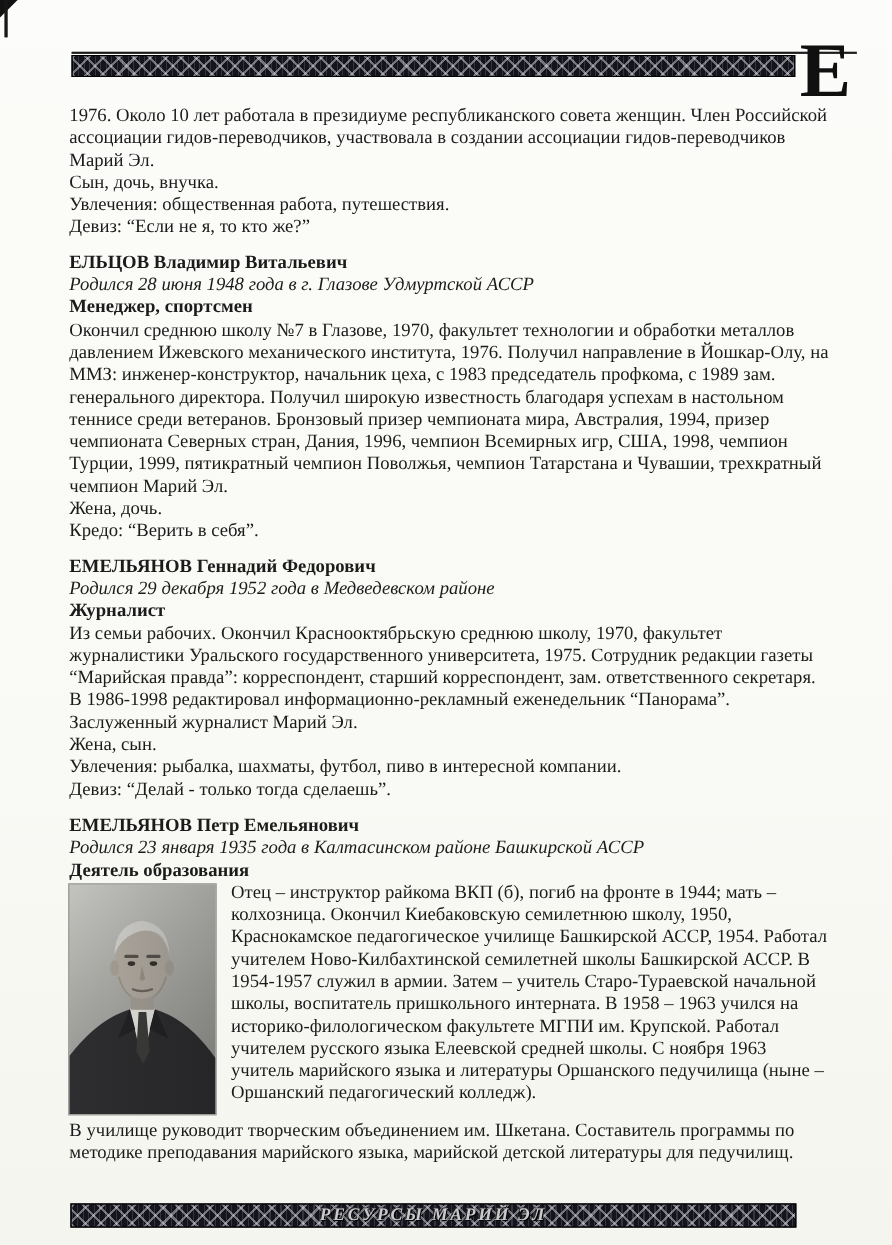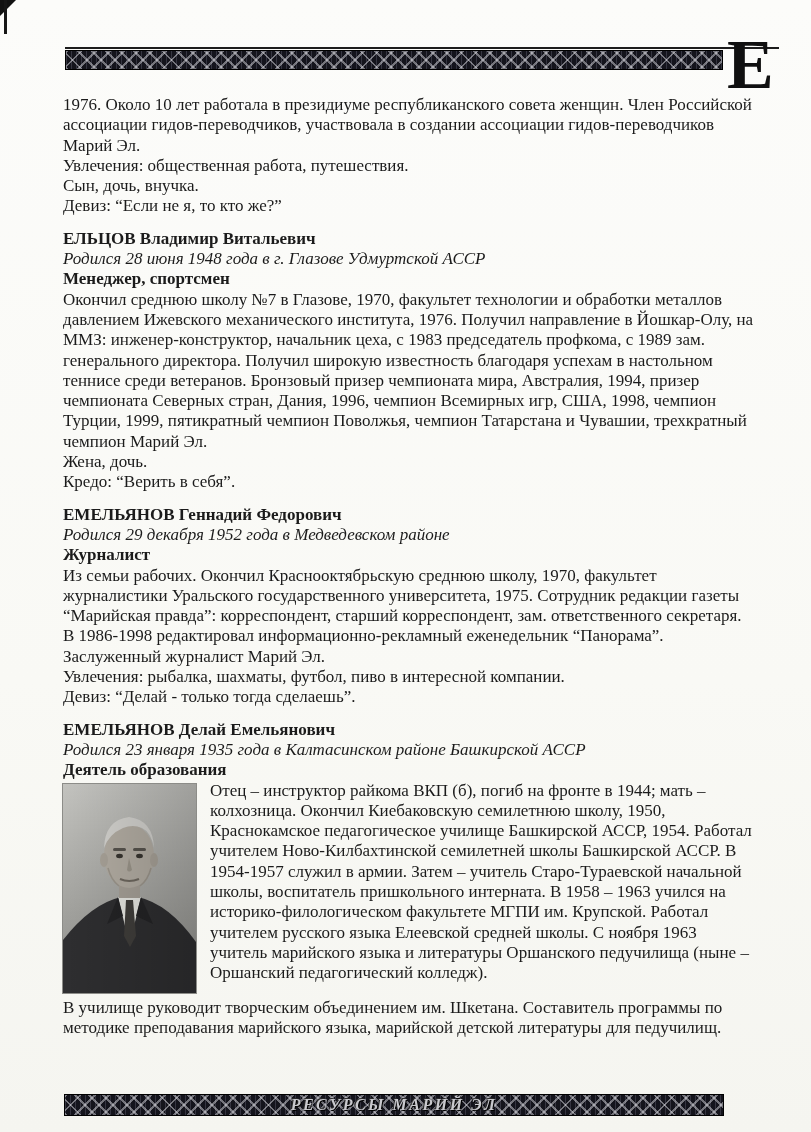--- a/index.html
+++ b/index.html
@@ -98,45 +98,46 @@
   <div class="corner-mark"></div>
   <div class="edge-line"></div>
 
   <div class="header-rule"></div>
   <div class="header-bar ornament"></div>
   <div class="section-letter">Е</div>
 
   <div class="content">
 
     <p>1976. Около 10 лет работала в президиуме республиканского совета женщин. Член Российской ассоциации гидов-переводчиков, участвовала в создании ассоциации гидов-переводчиков Марий Эл.</p>
+    <p>Сын, дочь, внучка.</p>
     <p>Увлечения: общественная работа, путешествия.</p>
-    <p>Сын, дочь, внучка.</p>
     <p>Девиз: “Если не я, то кто же?”</p>
 
     <section class="entry">
       <p class="entry-name">ЕЛЬЦОВ Владимир Витальевич</p>
       <p class="entry-birth">Родился 28 июня 1948 года в г. Глазове Удмуртской АССР</p>
       <p class="entry-occupation">Менеджер, спортсмен</p>
       <p>Окончил среднюю школу №7 в Глазове, 1970, факультет технологии и обработки металлов давлением Ижевского механического института, 1976. Получил направление в Йошкар-Олу, на ММЗ: инженер-конструктор, начальник цеха, с 1983 председатель профкома, с 1989 зам. генерального директора. Получил широкую известность благодаря успехам в настольном теннисе среди ветеранов. Бронзовый призер чемпионата мира, Австралия, 1994, призер чемпионата Северных стран, Дания, 1996, чемпион Всемирных игр, США, 1998, чемпион Турции, 1999, пятикратный чемпион Поволжья, чемпион Татарстана и Чувашии, трехкратный чемпион Марий Эл.</p>
       <p>Жена, дочь.</p>
       <p>Кредо: “Верить в себя”.</p>
     </section>
 
     <section class="entry">
       <p class="entry-name">ЕМЕЛЬЯНОВ Геннадий Федорович</p>
       <p class="entry-birth">Родился 29 декабря 1952 года в Медведевском районе</p>
       <p class="entry-occupation">Журналист</p>
       <p>Из семьи рабочих. Окончил Краснооктябрьскую среднюю школу, 1970, факультет журналистики Уральского государственного университета, 1975. Сотрудник редакции газеты “Марийская правда”: корреспондент, старший корреспондент, зам. ответственного секретаря. В 1986-1998 редактировал информационно-рекламный еженедельник “Панорама”.</p>
       <p>Заслуженный журналист Марий Эл.</p>
+      <p>Жена, сын.</p>
       <p>Увлечения: рыбалка, шахматы, футбол, пиво в интересной компании.</p>
       <p>Девиз: “Делай - только тогда сделаешь”.</p>
     </section>
 
     <section class="entry">
-      <p class="entry-name">ЕМЕЛЬЯНОВ Делай Емельянович</p>
+      <p class="entry-name">ЕМЕЛЬЯНОВ Петр Емельянович</p>
       <p class="entry-birth">Родился 23 января 1935 года в Калтасинском районе Башкирской АССР</p>
       <p class="entry-occupation">Деятель образования</p>
 
       <div class="photo">
         <svg width="133" height="209" viewBox="0 0 133 209" xmlns="http://www.w3.org/2000/svg">
           <defs>
             <linearGradient id="bgGrad" x1="0" y1="0" x2="0" y2="1">
               <stop offset="0" stop-color="#c3c3bf"></stop>
               <stop offset="1" stop-color="#8d8d89"></stop>
             </linearGradient>

